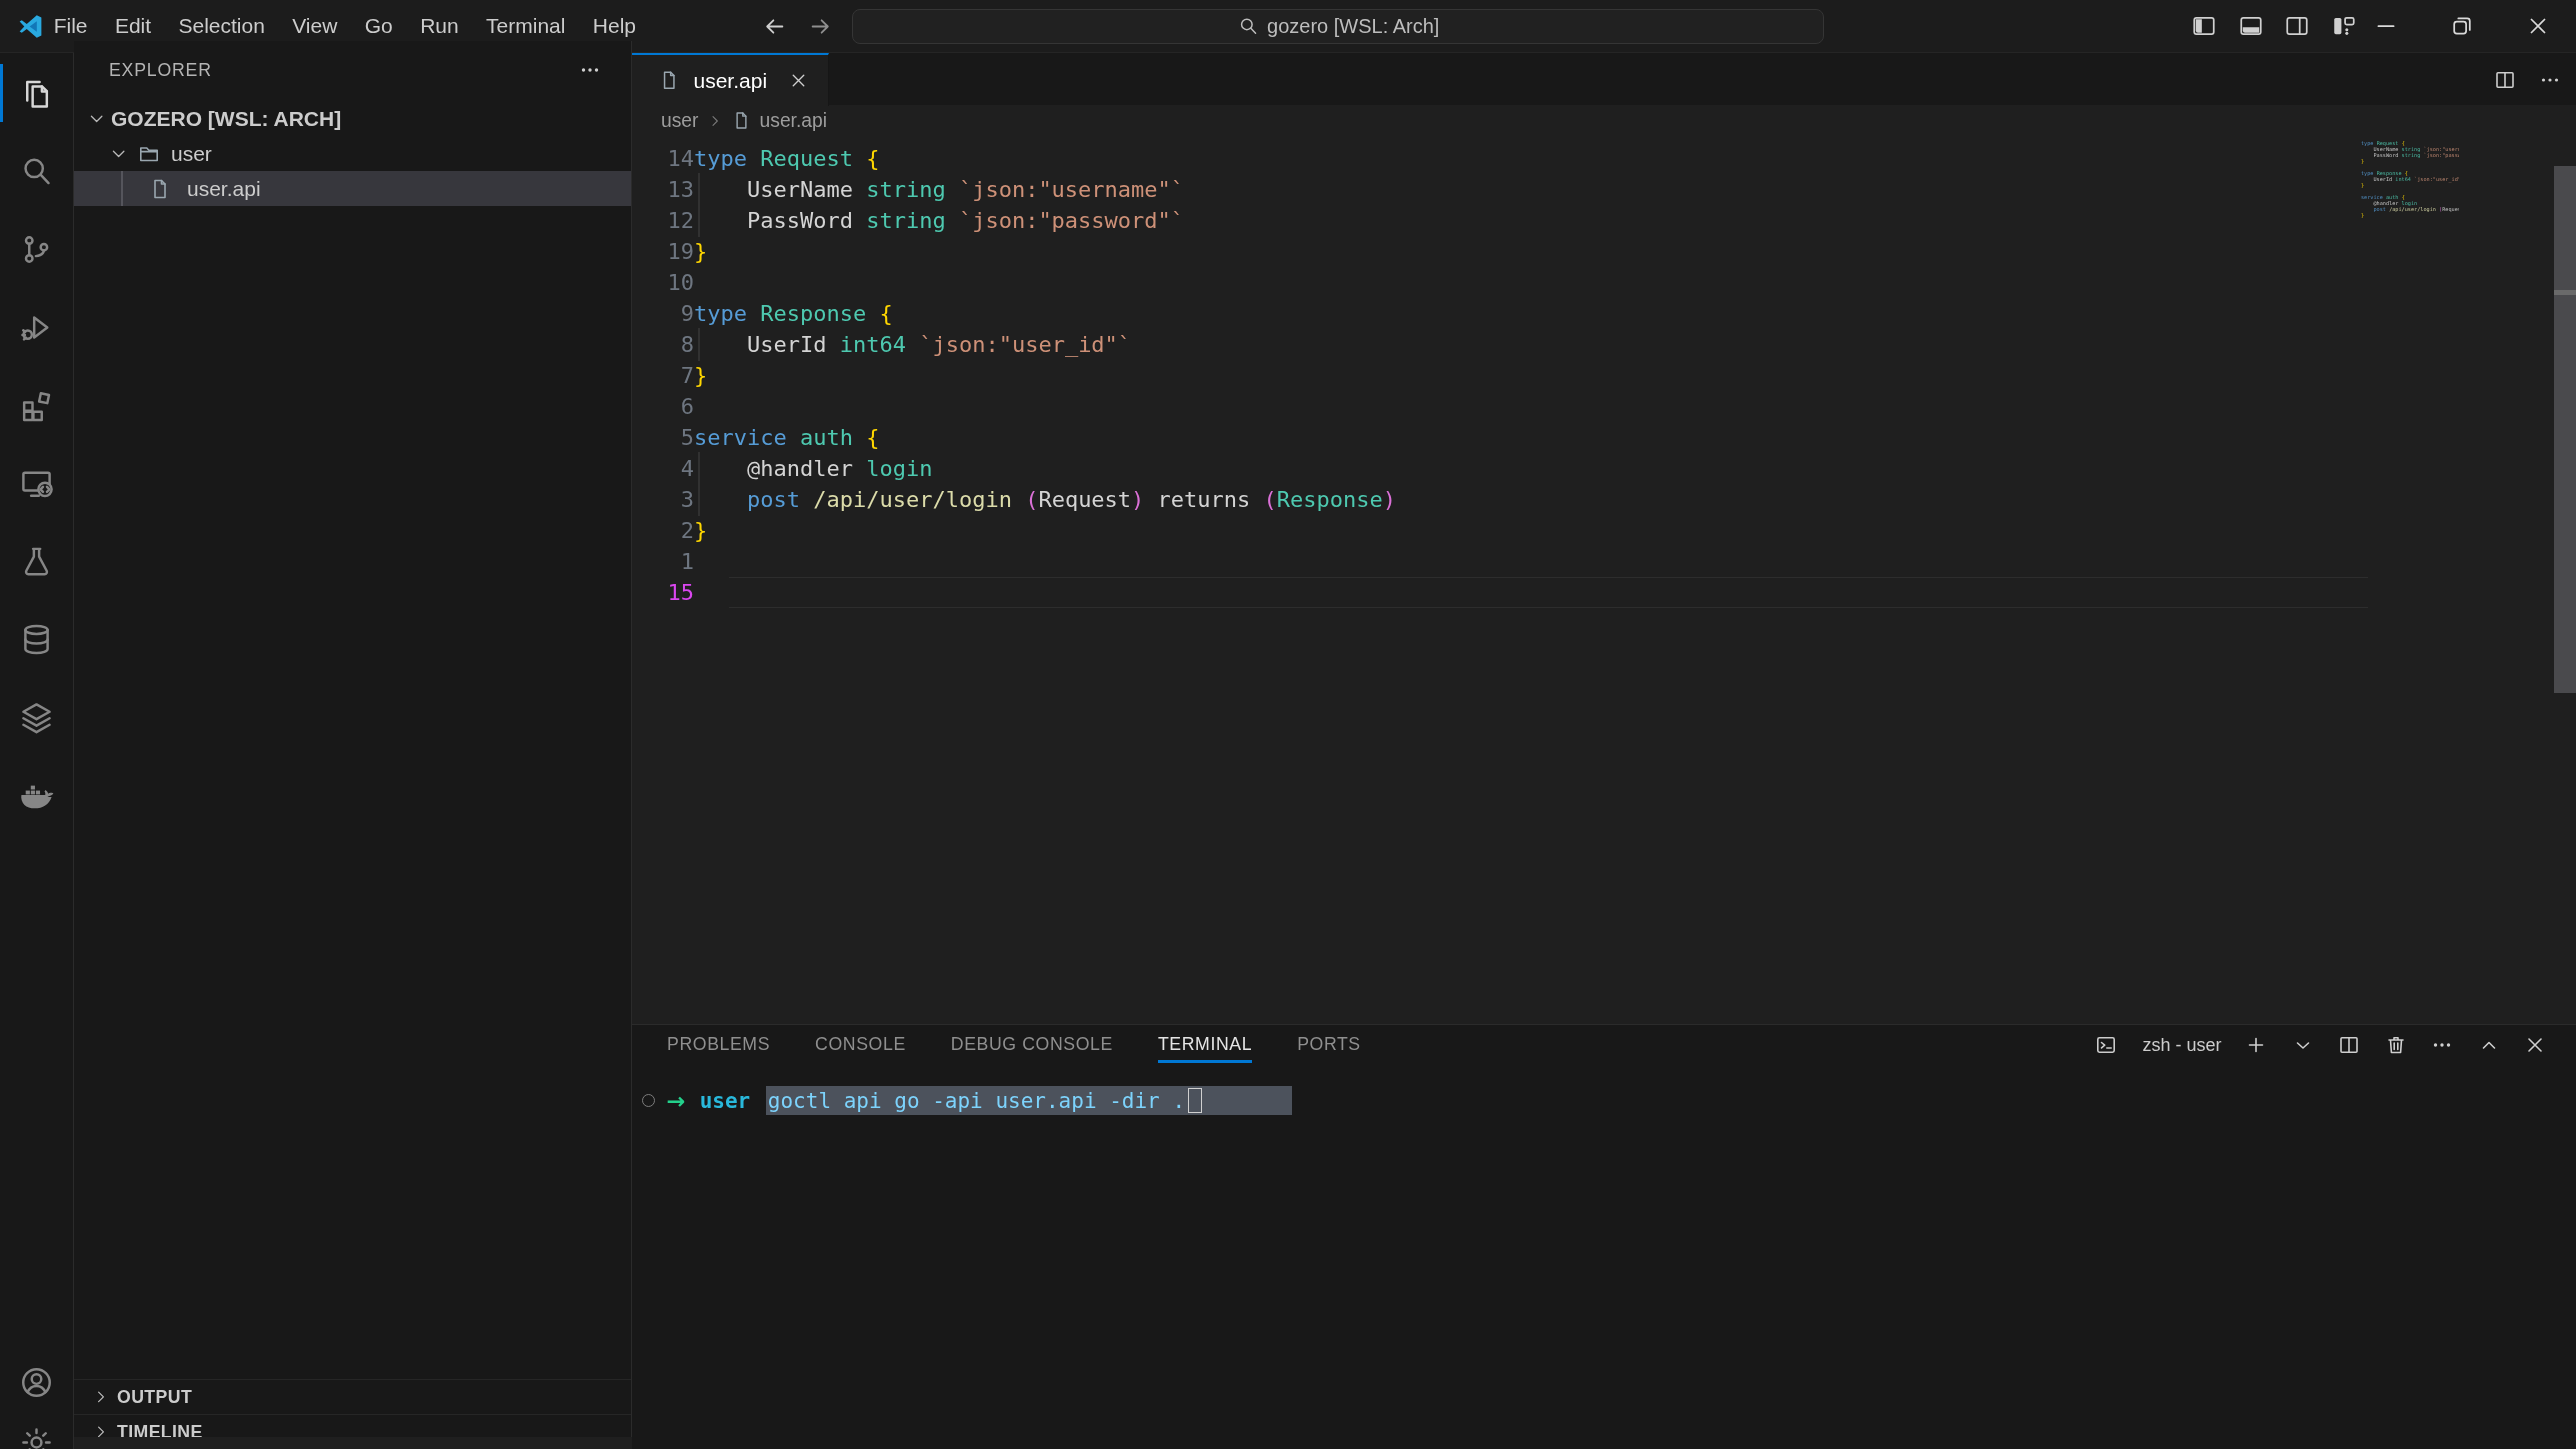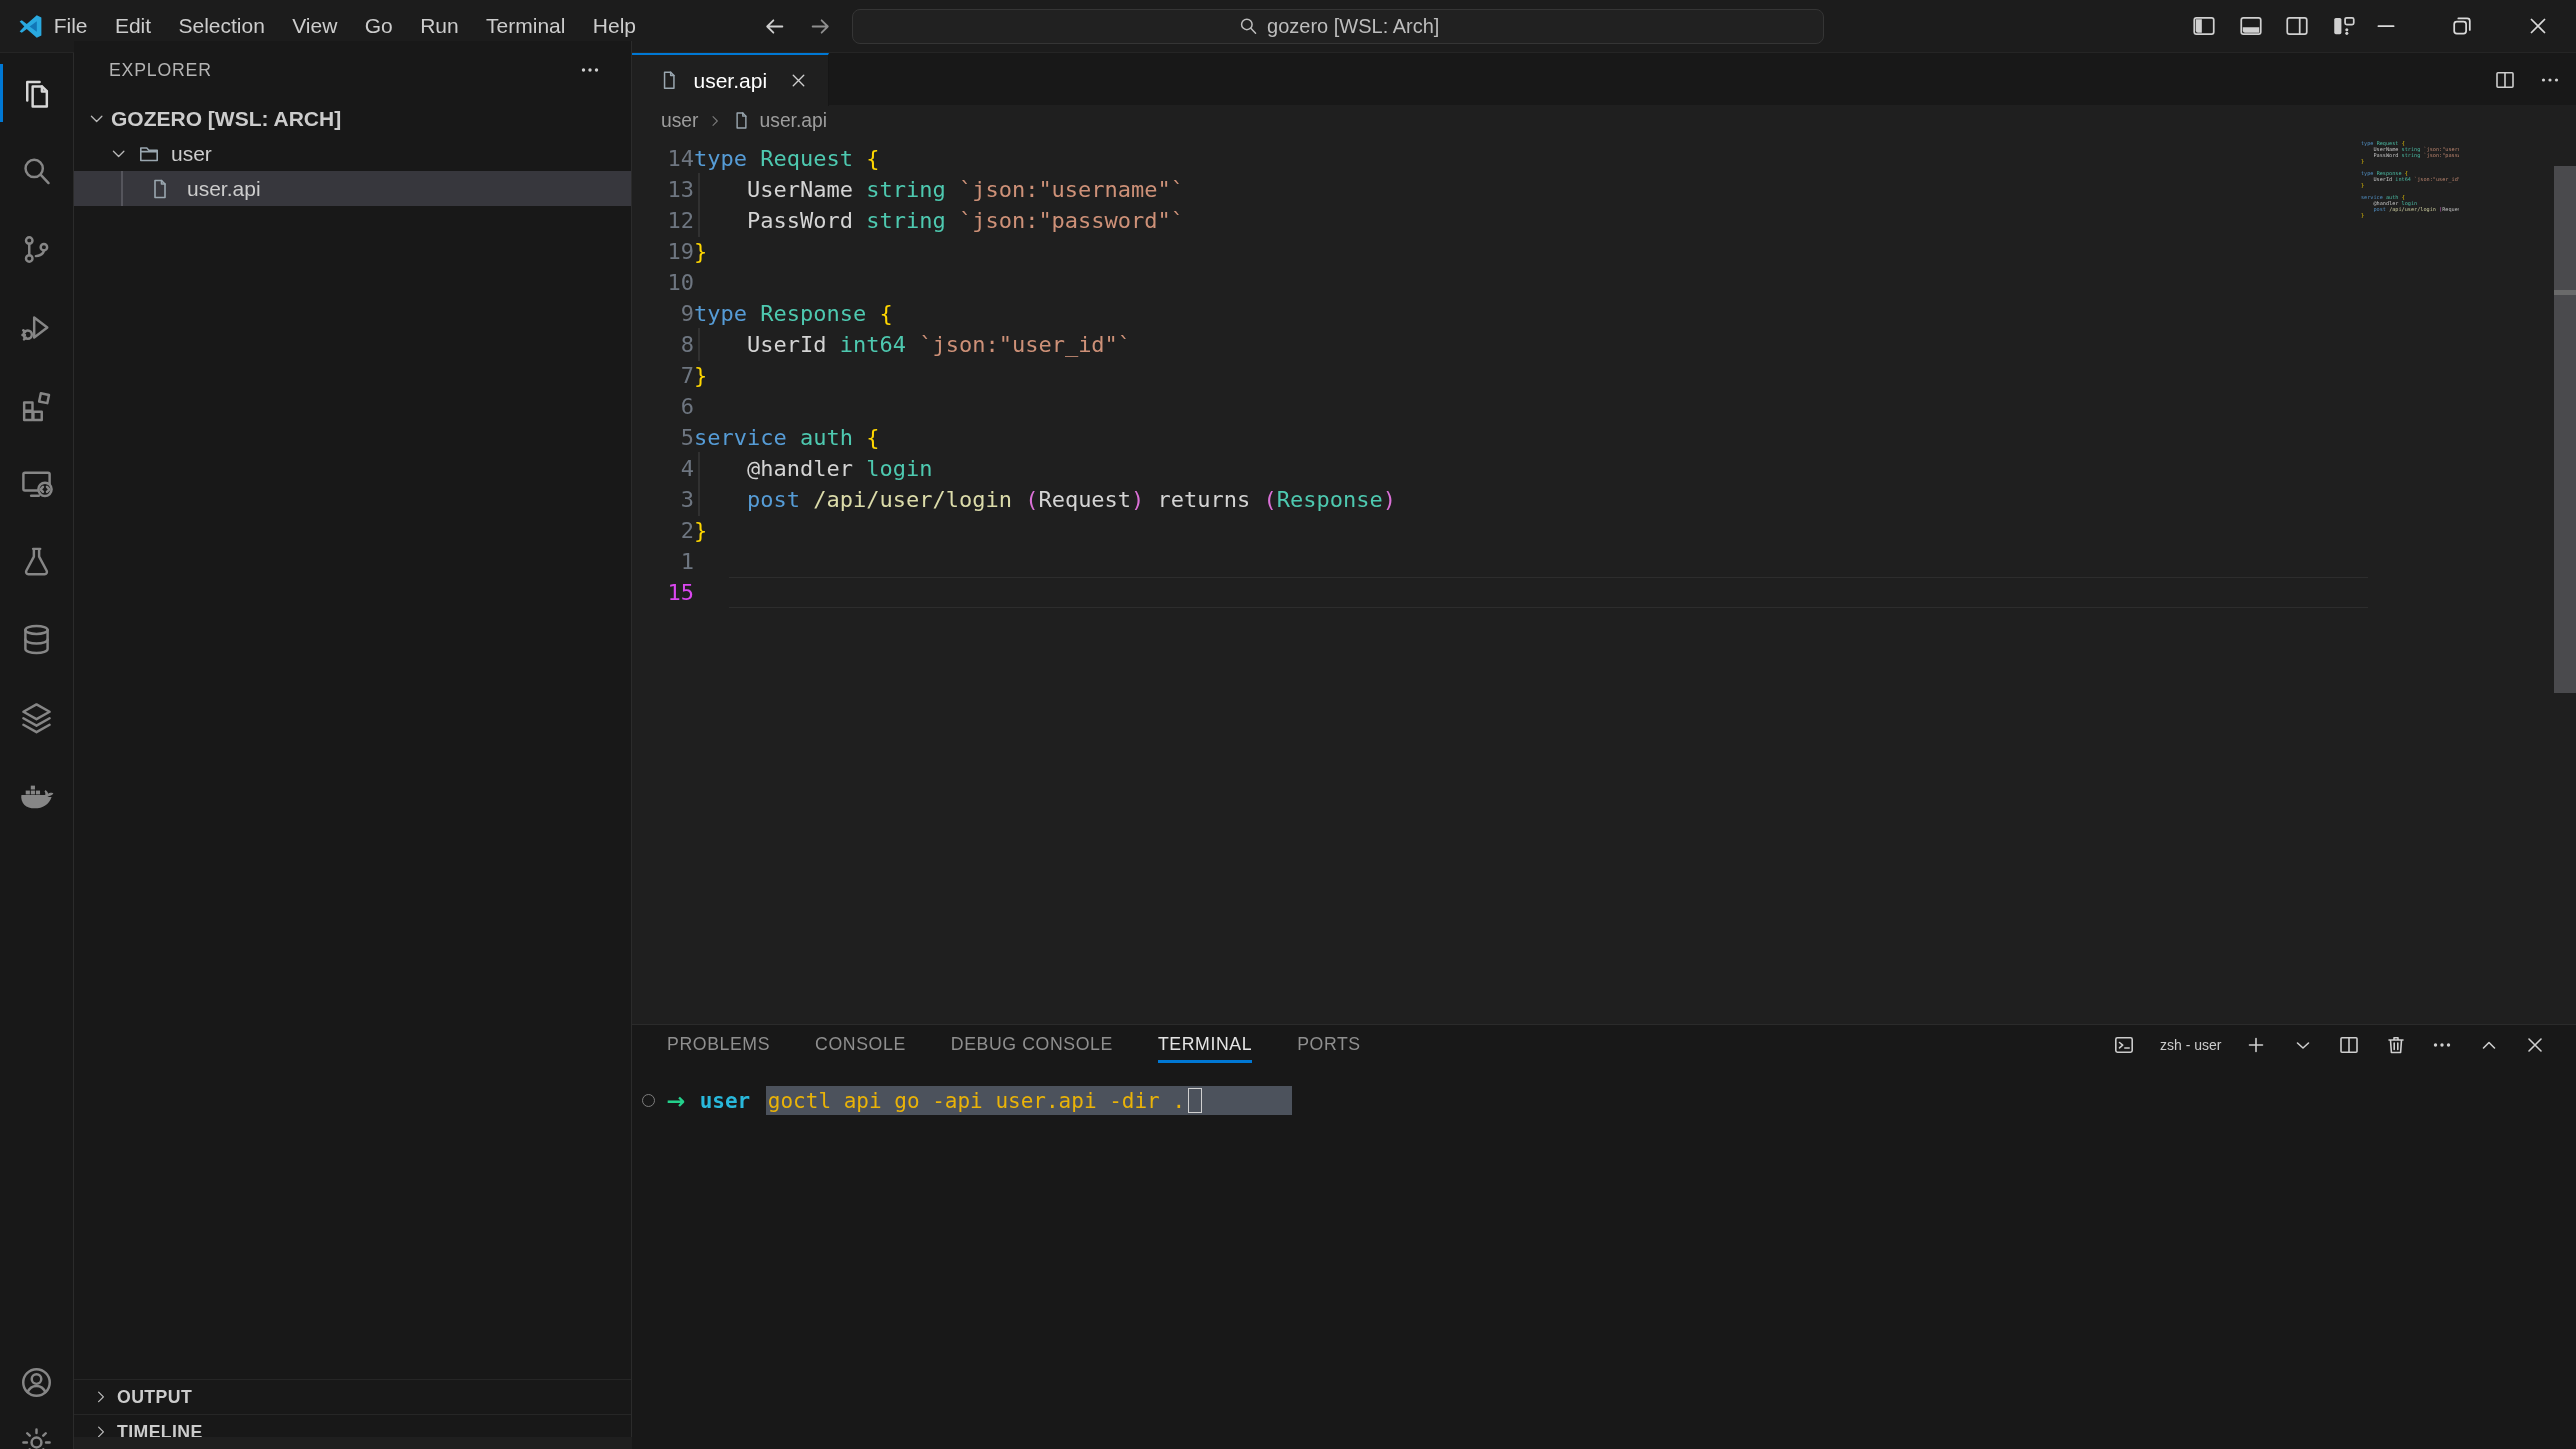--- a/index.html
+++ b/index.html
@@ -83,27 +83,27 @@
     font-size:5.2px;line-height:6px;white-space:pre;opacity:.9;}
   .scrollbar{position:absolute;right:0;top:31px;width:22.5px;height:527px;background:#4a4a4d;}
   .scroll-marker{position:absolute;right:0;top:155px;width:22.5px;height:4.8px;background:#6a6a6a;}
 
   
   .panel{position:absolute;left:632px;top:1024px;width:1944px;height:425px;background:#181818;border-top:1.6px solid #2b2b2b;box-sizing:border-box;}
   .panel-tabs{position:absolute;left:35px;top:0;height:40px;display:flex;align-items:center;gap:45px;}
   .p-tab{font-size:17.7px;color:#8f8f8f;letter-spacing:0.6px;padding:6.4px 0 4.8px 0;border-bottom:3.2px solid transparent;}
   .p-tab.active{color:#e5e5e5;border-bottom-color:#0078d4;}
   .panel-actions{position:absolute;right:29px;top:0;height:40px;display:flex;align-items:center;gap:22.5px;color:#cfcfcf;}
-  .pa-term-label{display:flex;align-items:center;gap:24px;font-size:14px;color:#cccccc;}
+  .pa-term-label{display:flex;align-items:center;gap:24px;font-size:18px;color:#cccccc;}
   .term-line{position:absolute;left:9.7px;top:61px;display:flex;align-items:center;font-family:"DejaVu Sans Mono",monospace;font-size:21px;}
   .term-circle{width:11.3px;height:11.3px;border:1.6px solid #7d7d7d;border-radius:50%;margin-right:11.3px;flex:none;}
   .term-arrow{color:#23d18b;font-weight:bold;font-size:22.5px;margin-right:14.5px;font-family:"DejaVu Sans",sans-serif;}
   .term-user{color:#29b8db;font-weight:bold;margin-right:16px;}
   .term-sel{display:flex;align-items:center;background:#4c525c;padding:2.4px 90px 2.4px 1.6px;}
-  .term-cmd{color:#eab308;white-space:pre;}
+  .term-cmd{color:#7dd3fc;white-space:pre;}
   .term-cursor{width:11.3px;height:22.5px;border:1.6px solid #d0d0d0;margin-left:3.2px;flex:none;}
 </style>
 </head>
 <body>
 
 <div class="window">
 
   <div class="titlebar">
     <svg class="vscode-logo" viewBox="0 0 24 24">
       <path fill="#29a9e0" d="M17.2 2.6L8.9 10 4.8 6.9 3 7.8l3.9 4.2L3 16.2l1.8.9L8.9 14l8.3 7.4 3.8-1.9V4.5z"></path>

